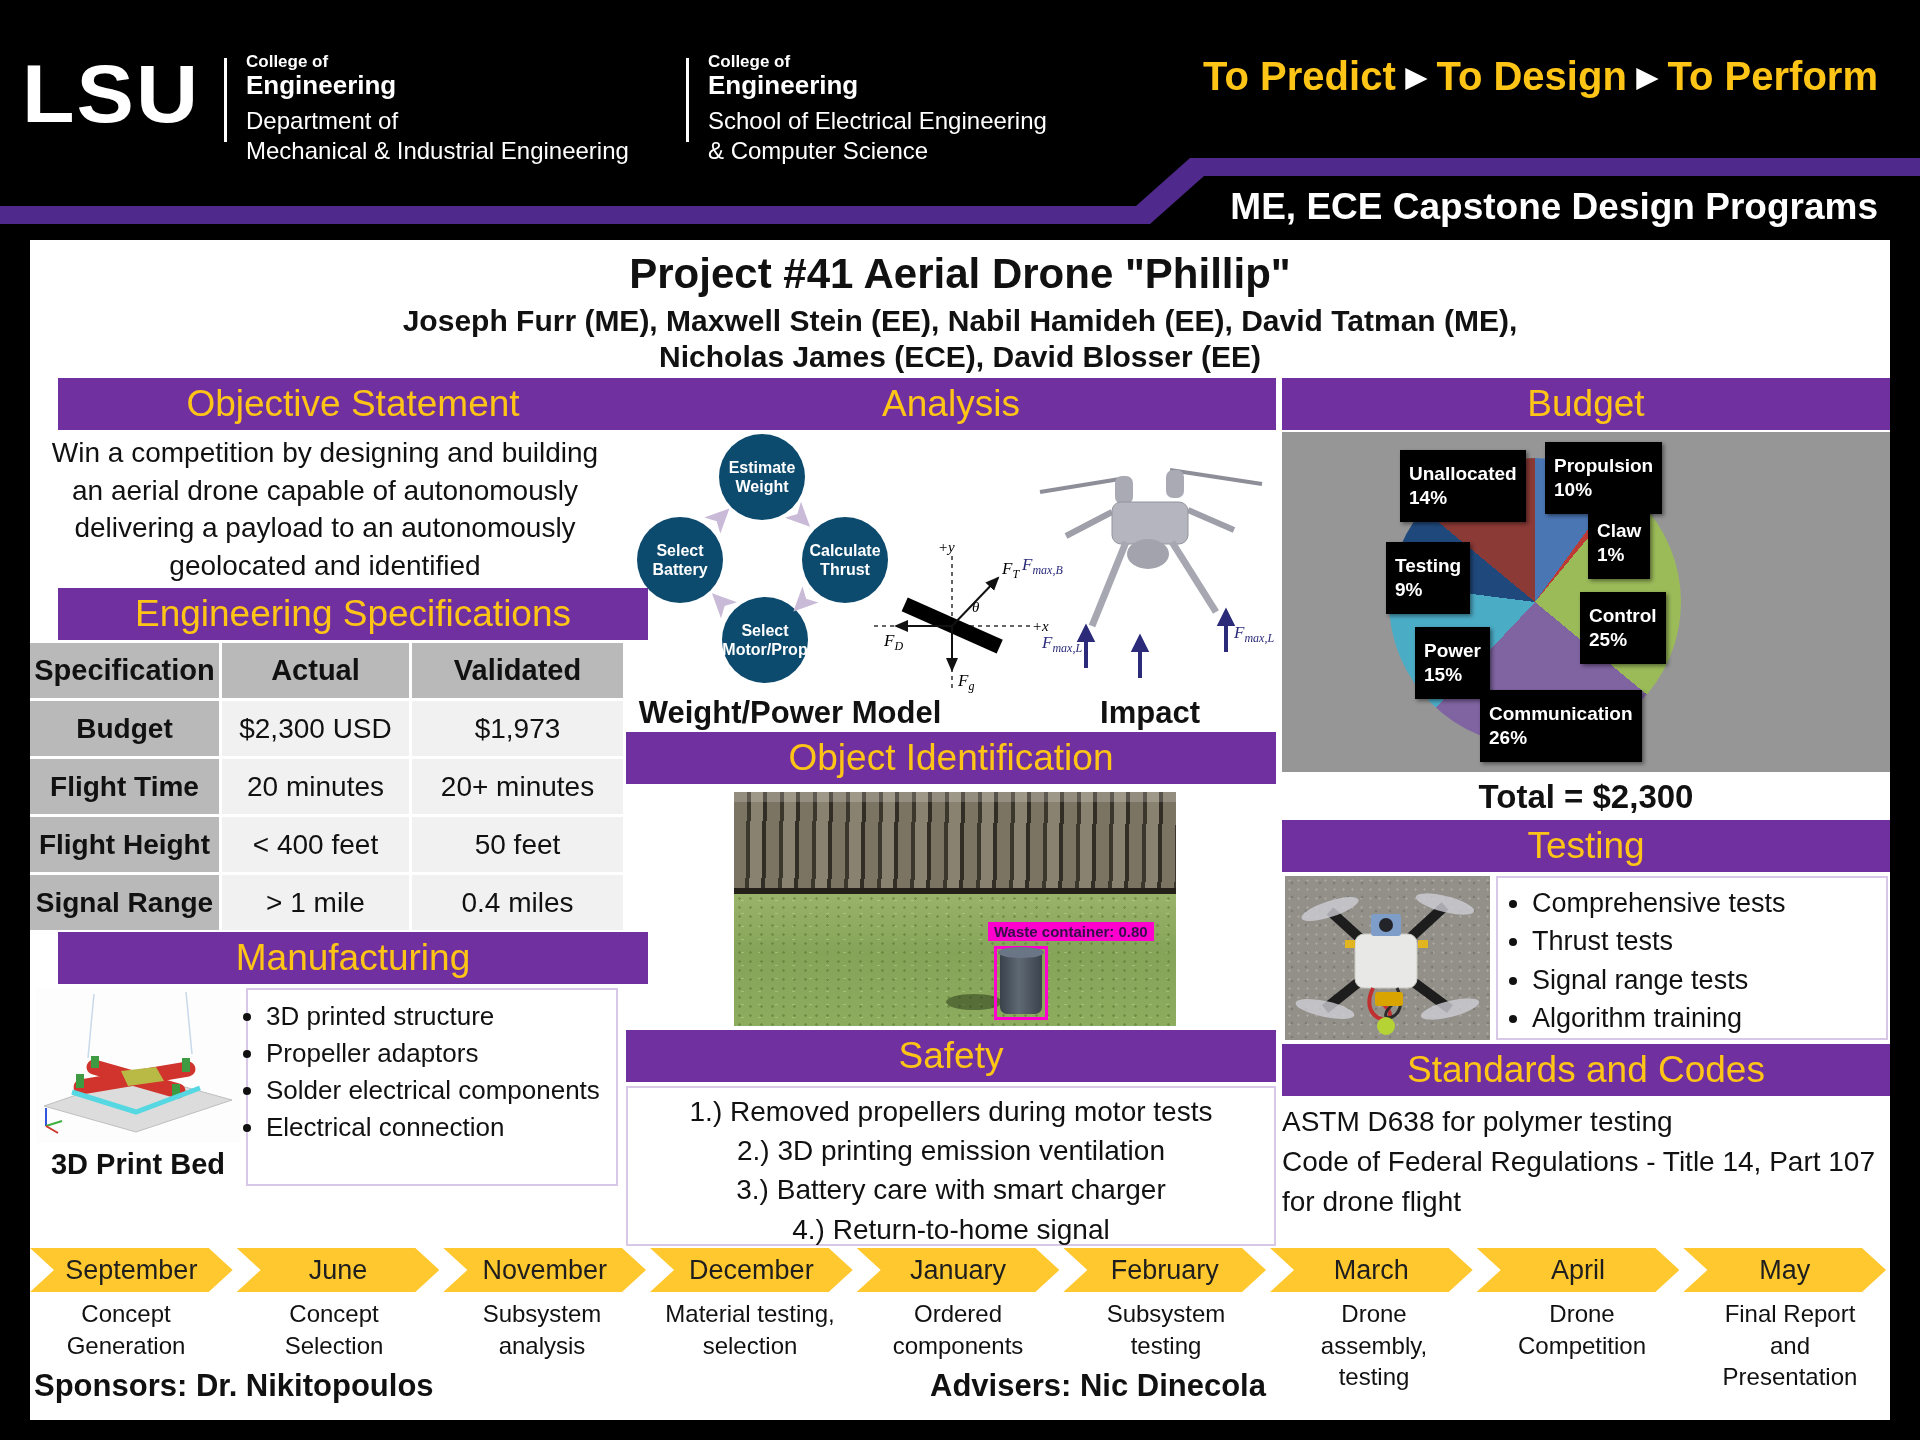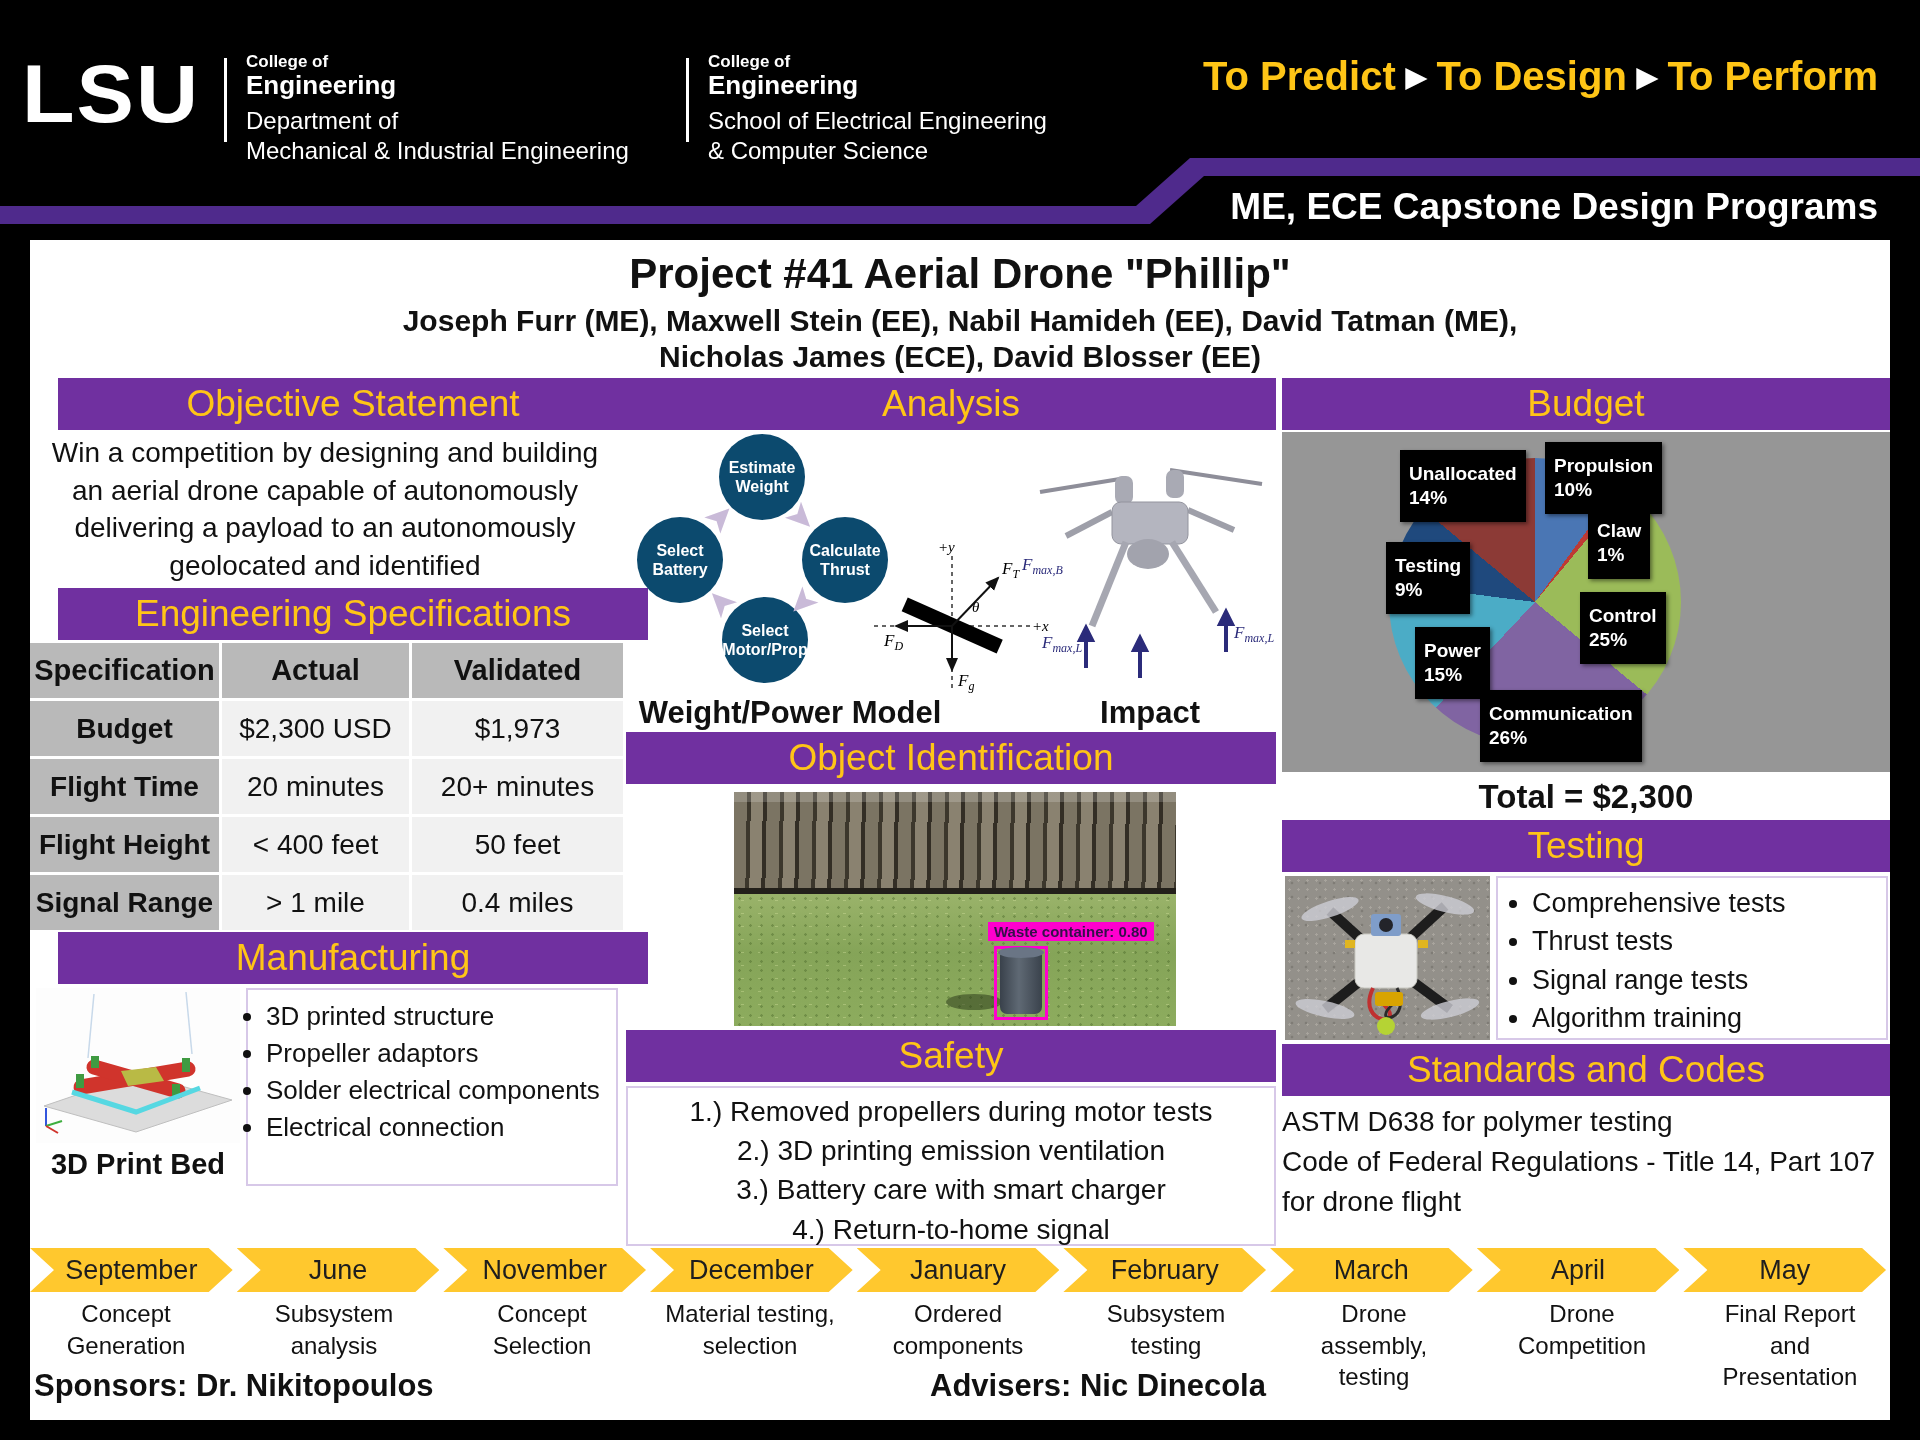--- a/index.html
+++ b/index.html
@@ -343,22 +343,22 @@
       <div class="chev">November</div>
       <div class="chev">December</div>
       <div class="chev">January</div>
       <div class="chev">February</div>
       <div class="chev">March</div>
       <div class="chev">April</div>
       <div class="chev">May</div>
     </div>
     <div class="tasks">
       <div class="task">Concept Generation</div>
+      <div class="task">Concept Selection</div>
       <div class="task">Subsystem analysis</div>
-      <div class="task">Concept Selection</div>
       <div class="task">Material testing, selection</div>
       <div class="task">Ordered components</div>
       <div class="task">Subsystem testing</div>
       <div class="task">Drone assembly, testing</div>
       <div class="task">Drone Competition</div>
       <div class="task">Final Report and Presentation</div>
     </div>
     <div class="sponsors">Sponsors: Dr. Nikitopoulos</div>
     <div class="advisers">Advisers: Nic Dinecola</div>
   </div>

